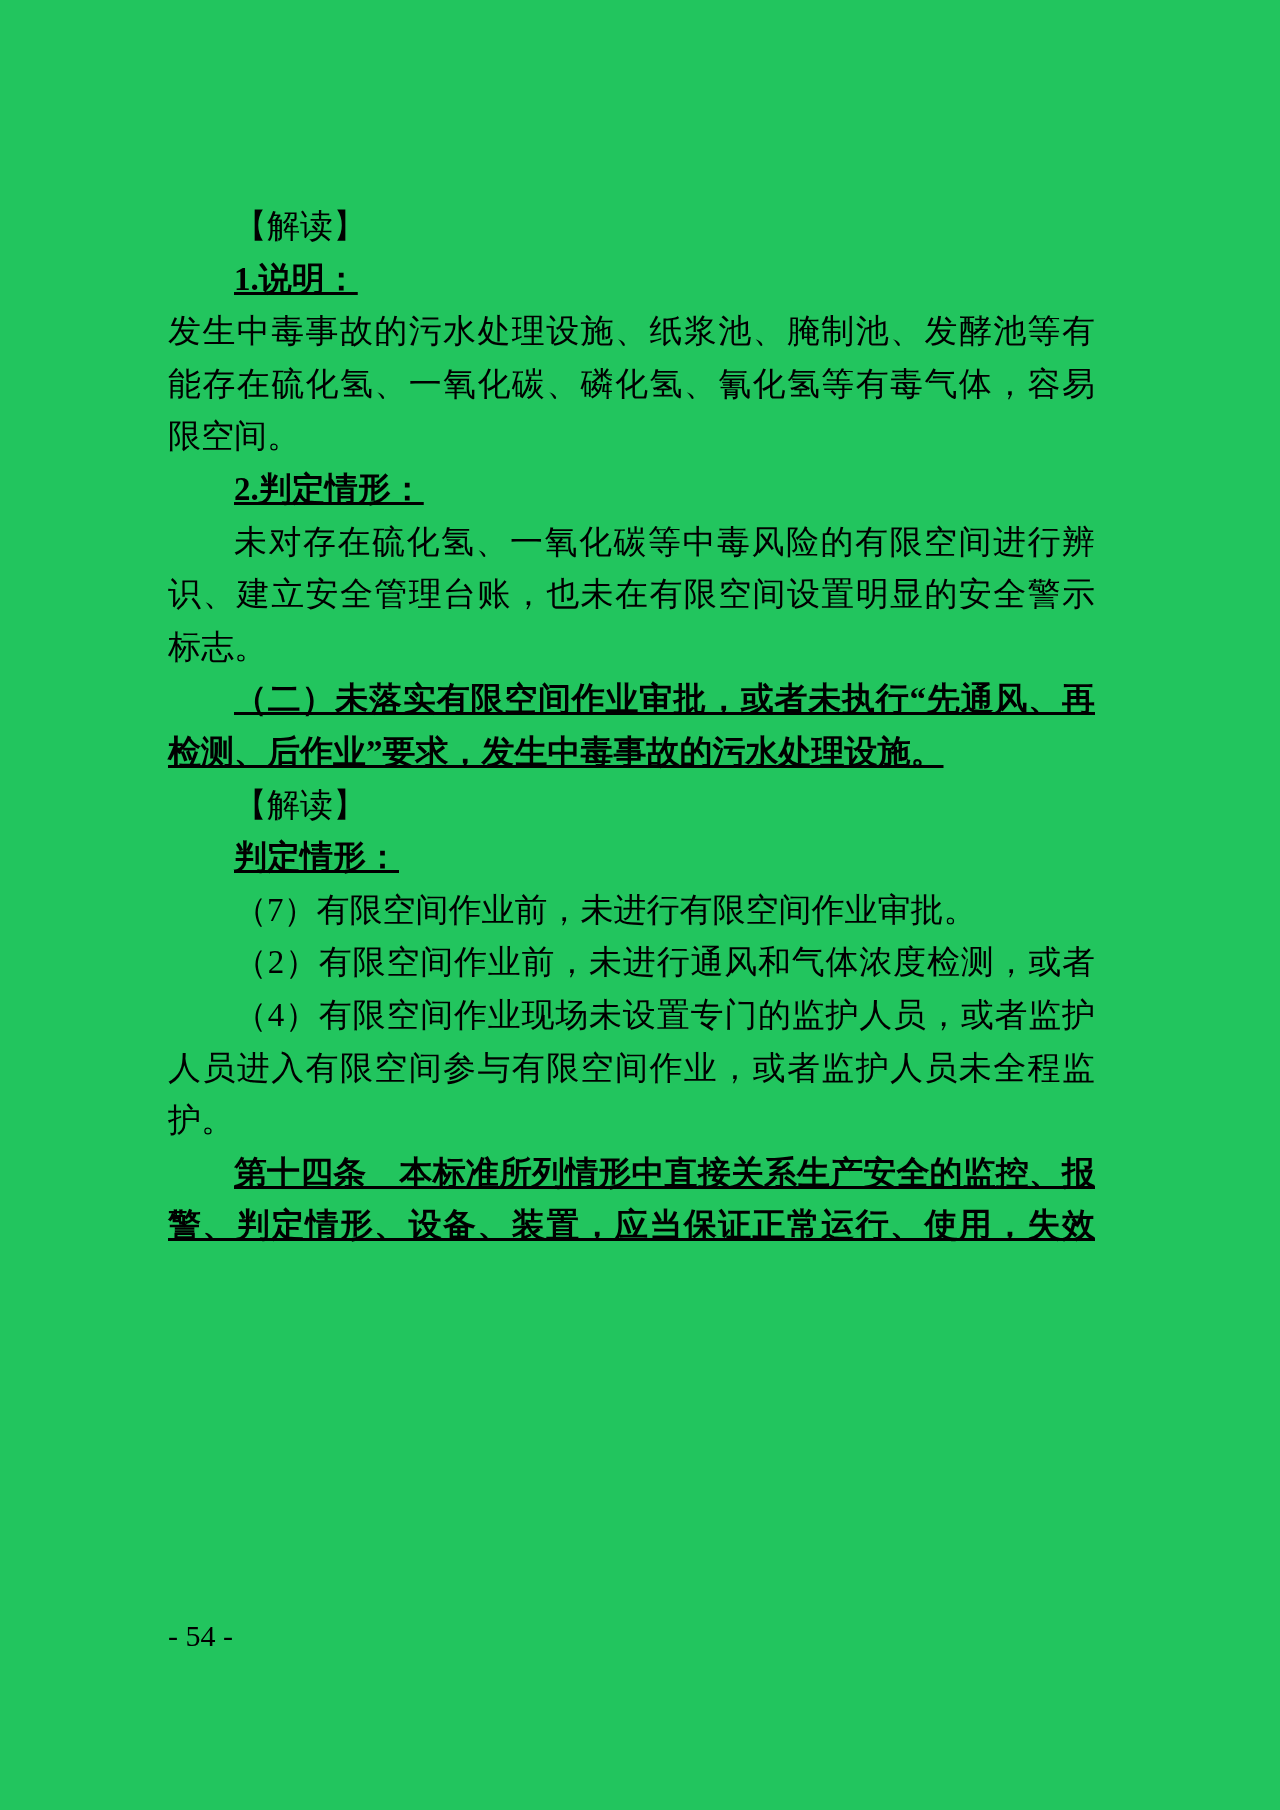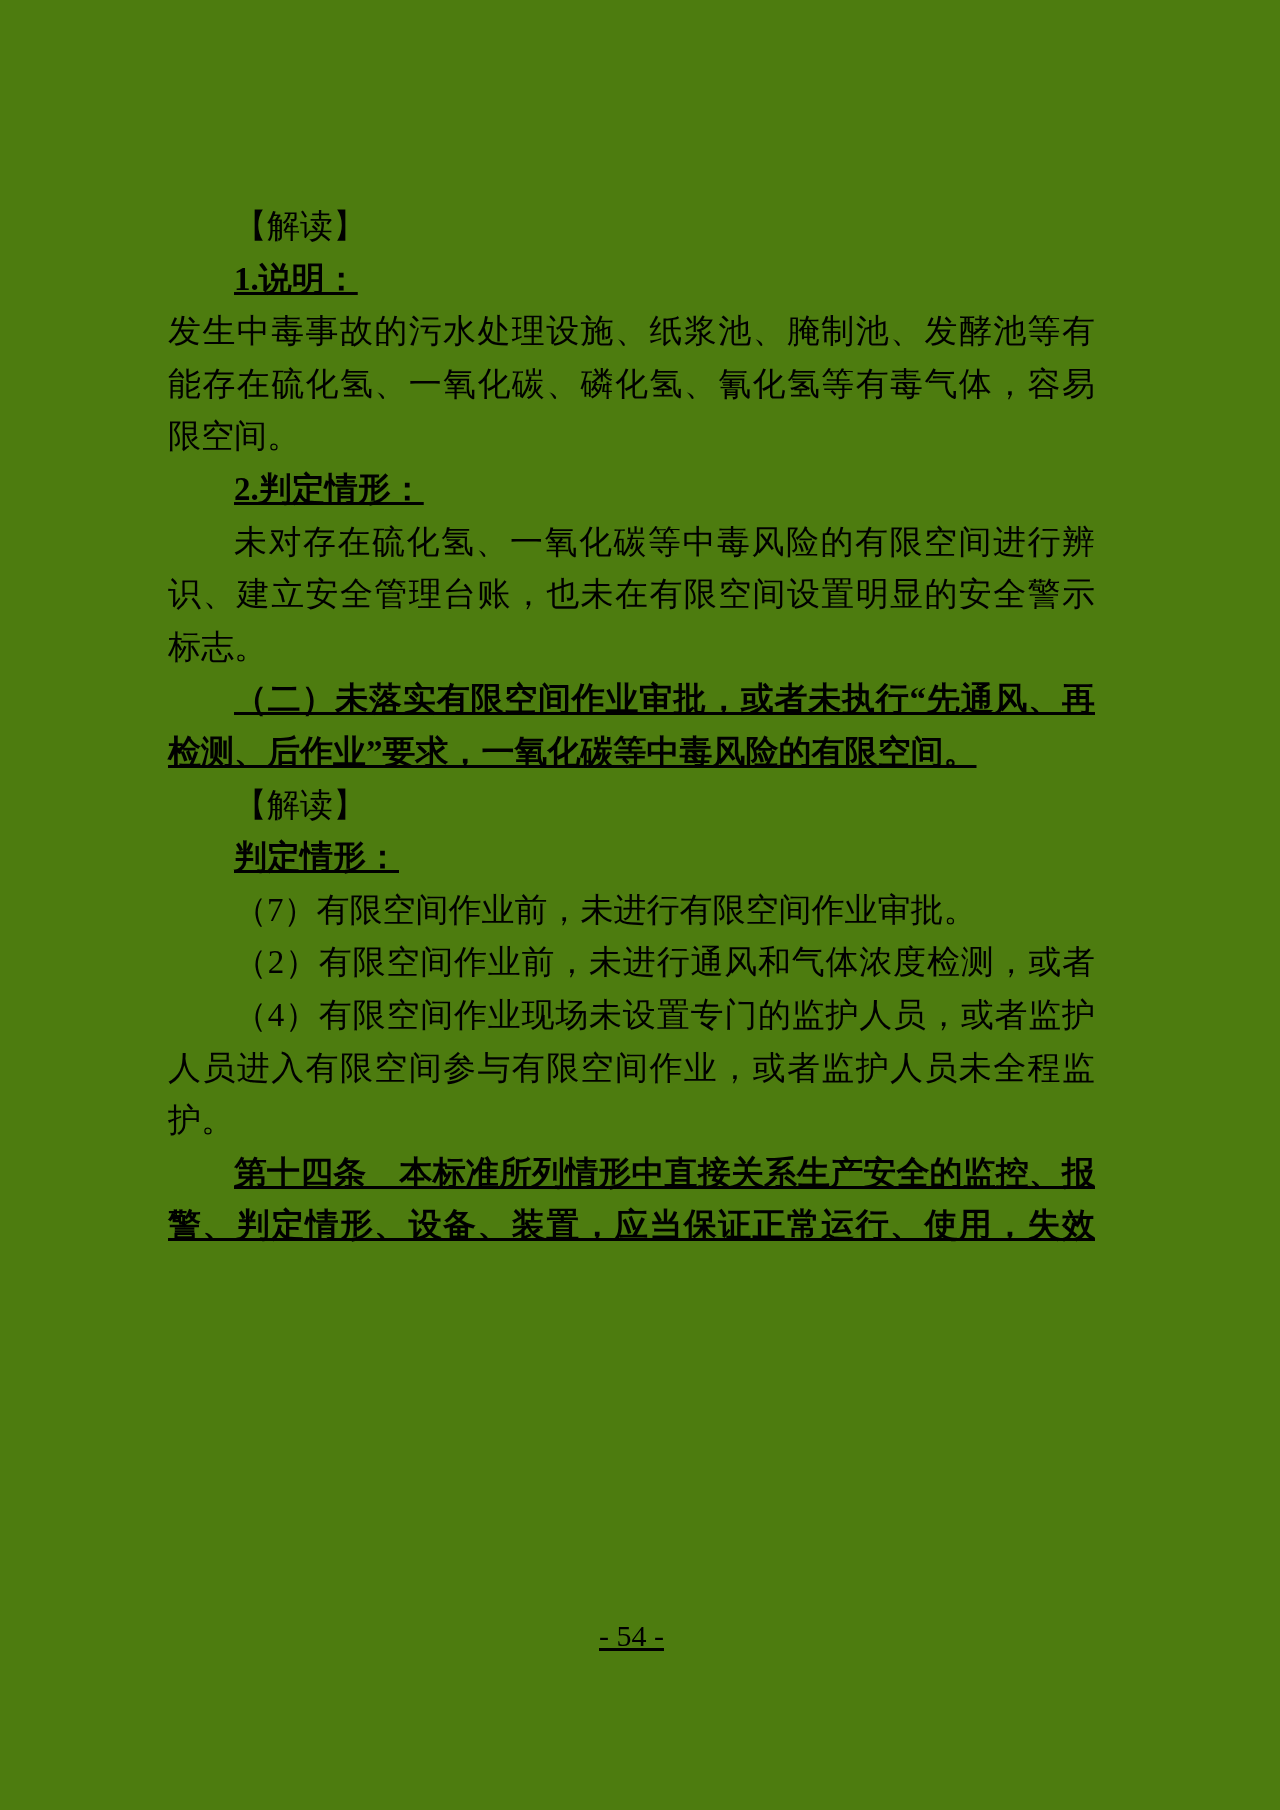--- a/index.html
+++ b/index.html
@@ -5,21 +5,21 @@
   html, body {
     margin: 0;
     padding: 0;
     background: #e8e8e8;
   }
   .page {
     position: relative;
     width: 1280px;
     height: 1810px;
     margin: 0 auto;
-    background: #4d7c0f;
+    background: #22c55e;
     overflow: hidden;
     font-family: "Liberation Serif", "DejaVu Serif", serif;
     color: #000000;
   }
   .content {
     position: absolute;
     left: 168px;
     top: 200px;
     width: 927px;
     font-size: 33px;
@@ -42,43 +42,41 @@
   }
   .line.bold {
     font-weight: 700;
     text-decoration: underline;
   }
   .page-number {
     position: absolute;
     top: 1618px;
     left: 168px;
     width: 927px;
-    text-align: center;
     font-size: 30px;
     line-height: 36px;
     color: #000000;
-    text-decoration: underline;
   }
 </style>
 </head>
 <body>
 
 <div class="page">
   <div class="content" id="lines-container">
       <div class="line indent">【解读】</div>
       <div class="line indent bold">1.说明：</div>
       <div class="line justify">发生中毒事故的污水处理设施、纸浆池、腌制池、发酵池等有</div>
       <div class="line justify">能存在硫化氢、一氧化碳、磷化氢、氰化氢等有毒气体，容易</div>
       <div class="line">限空间。</div>
       <div class="line indent bold">2.判定情形：</div>
       <div class="line indent justify">未对存在硫化氢、一氧化碳等中毒风险的有限空间进行辨</div>
       <div class="line justify">识、建立安全管理台账，也未在有限空间设置明显的安全警示</div>
       <div class="line">标志。</div>
       <div class="line indent bold justify">（二）未落实有限空间作业审批，或者未执行“先通风、再</div>
-      <div class="line bold">检测、后作业”要求，一氧化碳等中毒风险的有限空间。</div>
+      <div class="line bold">检测、后作业”要求，发生中毒事故的污水处理设施。</div>
       <div class="line indent">【解读】</div>
       <div class="line indent bold">判定情形：</div>
       <div class="line indent">（7）有限空间作业前，未进行有限空间作业审批。</div>
       <div class="line indent justify">（2）有限空间作业前，未进行通风和气体浓度检测，或者</div>
       <div class="line indent justify">（4）有限空间作业现场未设置专门的监护人员，或者监护</div>
       <div class="line justify">人员进入有限空间参与有限空间作业，或者监护人员未全程监</div>
       <div class="line">护。</div>
       <div class="line indent bold justify">第十四条　本标准所列情形中直接关系生产安全的监控、报</div>
       <div class="line bold justify">警、判定情形、设备、装置，应当保证正常运行、使用，失效</div>
     </div>

